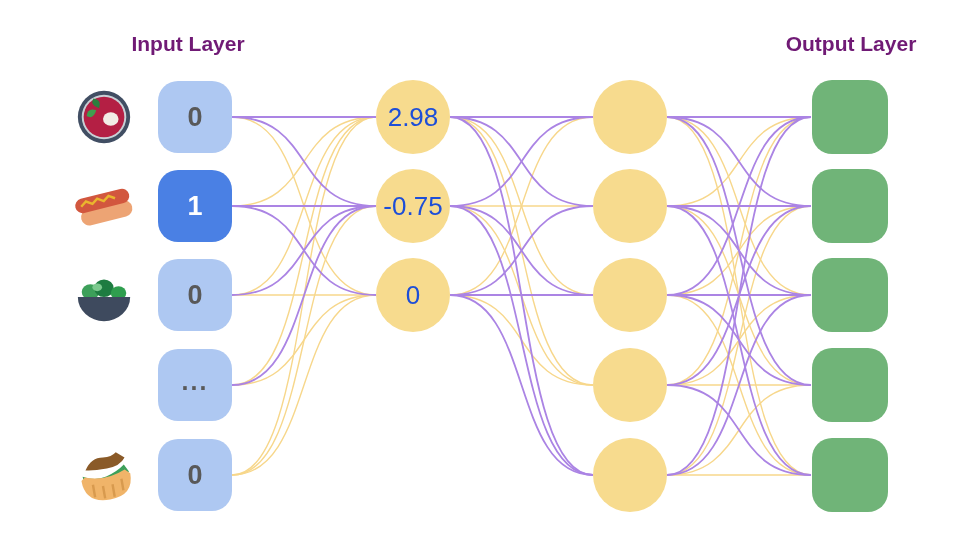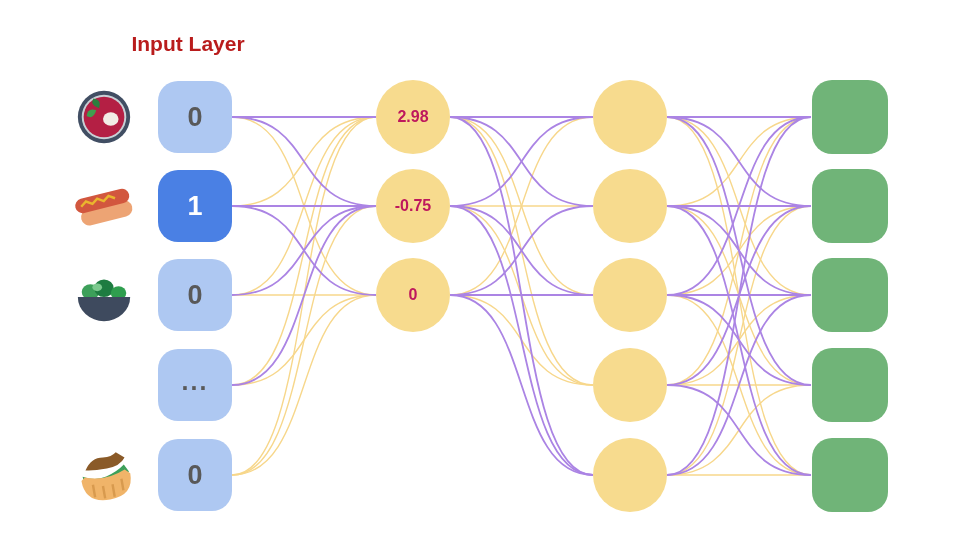--- a/index.html
+++ b/index.html
@@ -11,40 +11,40 @@
     position: relative;
   }
   .canvas { position: absolute; inset: 0; width: 960px; height: 540px; }
   svg.edges { position: absolute; left: 0; top: 0; }
   .layer-title {
     position: absolute;
     top: 32px;
     transform: translateX(-50%);
     font-size: 21px;
     font-weight: 700;
-    color: #b91c1c;
+    color: #701a75;
     white-space: nowrap;
   }
   .inode {
     position: absolute;
     width: 74px; height: 72px;
     border-radius: 20px;
     background: #aec8f2;
     display: flex; align-items: center; justify-content: center;
     font-size: 27px; font-weight: 700; color: #595959;
   }
   .inode.active { background: #4a80e4; color: #ffffff; }
   .inode .dots { letter-spacing: 2px; font-size: 25px; position: relative; top: -4px; }
   .cnode {
     position: absolute;
     width: 74px; height: 74px;
     border-radius: 50%;
     background: #f7db8e;
     display: flex; align-items: center; justify-content: center;
-    font-size: 16px; font-weight: 700; color: #be185d;
+    font-size: 26px; font-weight: 400; color: #1d4ed8;
   }
   .onode {
     position: absolute;
     width: 76px; height: 74px;
     border-radius: 20px;
     background: #70b478;
   }
   .food-icon { position: absolute; width: 62px; height: 62px; }
   .food-icon svg { width: 100%; height: 100%; display: block; }
 </style>
@@ -104,20 +104,21 @@
       <path d="M 667 295 C 750.52 295, 727.48 117, 811 117" fill="none" stroke="#ab84e4" stroke-width="1.8"></path>
       <path d="M 667 295 C 750.52 295, 727.48 295, 811 295" fill="none" stroke="#ab84e4" stroke-width="1.8"></path>
       <path d="M 667 295 C 750.52 295, 727.48 385, 811 385" fill="none" stroke="#ab84e4" stroke-width="1.8"></path>
       <path d="M 667 385 C 750.52 385, 727.48 206, 811 206" fill="none" stroke="#ab84e4" stroke-width="1.8"></path>
       <path d="M 667 385 C 750.52 385, 727.48 475, 811 475" fill="none" stroke="#ab84e4" stroke-width="1.8"></path>
       <path d="M 667 475 C 750.52 475, 727.48 117, 811 117" fill="none" stroke="#ab84e4" stroke-width="1.8"></path>
       <path d="M 667 475 C 750.52 475, 727.48 295, 811 295" fill="none" stroke="#ab84e4" stroke-width="1.8"></path>
     </svg>
 
   <div class="layer-title" style="left:188px">Input Layer</div>
+  <div class="layer-title" style="left:851px">Output Layer</div>
 
   <div id="nodes">
       <div class="food-icon" style="left: 73px; top: 86px;">
         <svg viewBox="0 0 64 64">
           <circle cx="32" cy="32" r="27" fill="#414e63"></circle>
           <circle cx="32" cy="32" r="23" fill="#c9d0d6"></circle>
           <circle cx="32" cy="32" r="21" fill="#b41f44"></circle>
           <ellipse cx="39" cy="34" rx="8" ry="7" fill="#f2ece6"></ellipse>
           <path d="M24 25 q-9 -3 -10 6 q7 4 10 -6 z" fill="#3f9e4f"></path>
           <path d="M27 23 q3 -9 -6 -10 q-4 7 6 10 z" fill="#2c7f3e"></path>

